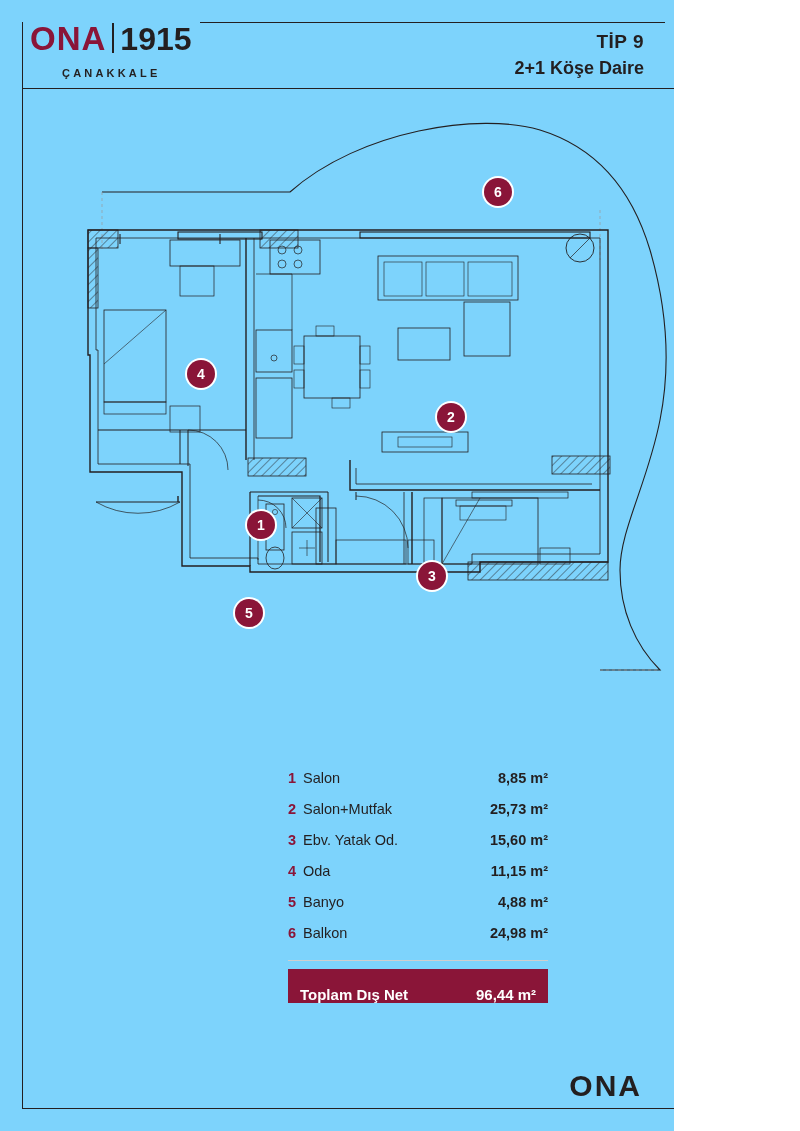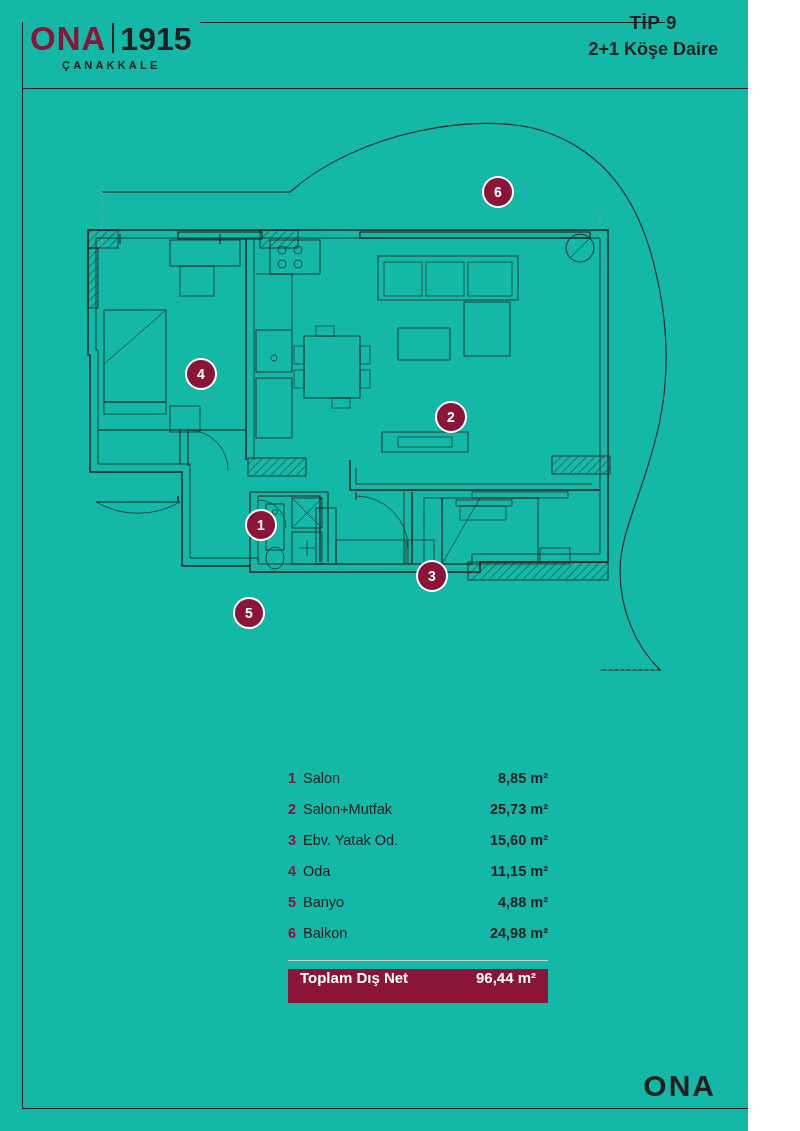--- a/index.html
+++ b/index.html
@@ -3,23 +3,23 @@
 <meta charset="utf-8">
 <style>
   * { box-sizing: border-box; }
   html, body {
     margin: 0; padding: 0;
     background: #ffffff;
     font-family: "Liberation Sans", sans-serif;
   }
   #page {
     position: relative;
-    width: 748px;
+    width: 674px;
     height: 1131px;
-    background: #14b8a6;
+    background: #7dd3fc;
     overflow: hidden;
   }
 
   
   .frame-left {
     position: absolute;
     left: 22px; top: 22px;
     width: 1px; height: 1087px;
     background: #231f20;
   }
@@ -76,34 +76,34 @@
     position: relative;
     top: 3px;
   }
   .logo-year {
     font-size: 32px;
     color: #231f20;
     font-weight: bold;
     letter-spacing: 0px;
   }
   .logo-sub {
-    margin-top: 1px;
+    margin-top: 9px;
     font-size: 11px;
     letter-spacing: 3.2px;
     color: #231f20;
     font-weight: bold;
     text-align: left;
     padding-left: 32px;
   }
 
   
   .title-block {
     position: absolute;
-    right: 30px; top: 12px;
-    text-align: center;
+    right: 30px; top: 31px;
+    text-align: right;
   }
   .title-main {
     font-size: 19px;
     font-weight: bold;
     color: #231f20;
     letter-spacing: 0.5px;
   }
   .title-sub {
     margin-top: 5px;
     font-size: 18px;
@@ -163,21 +163,21 @@
     text-align: left;
     white-space: nowrap;
   }
   .legend-divider {
     height: 1px;
     background: #cfcfcf;
     margin: 4px 0 8px 0;
   }
   .legend-total {
     display: flex;
-    align-items: flex-start;
+    align-items: flex-end;
     background: #8a1538;
     color: #ffffff;
     height: 34px;
     padding: 0 12px;
     font-weight: bold;
     font-size: 15px;
   }
   .legend-total .t-label { flex: 1 1 auto; }
   .legend-total .t-value { text-align: right; }
 

